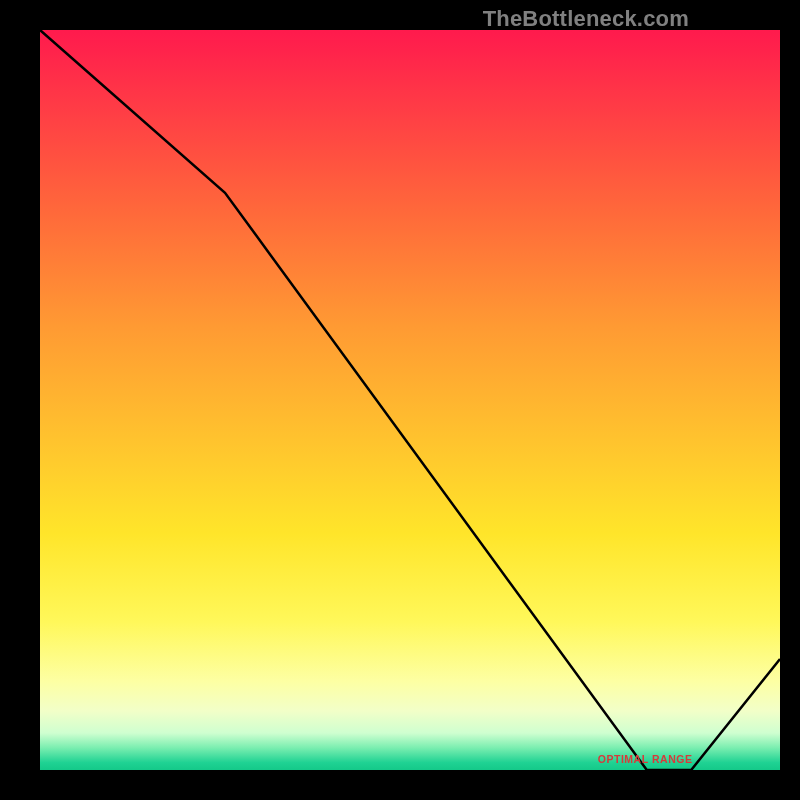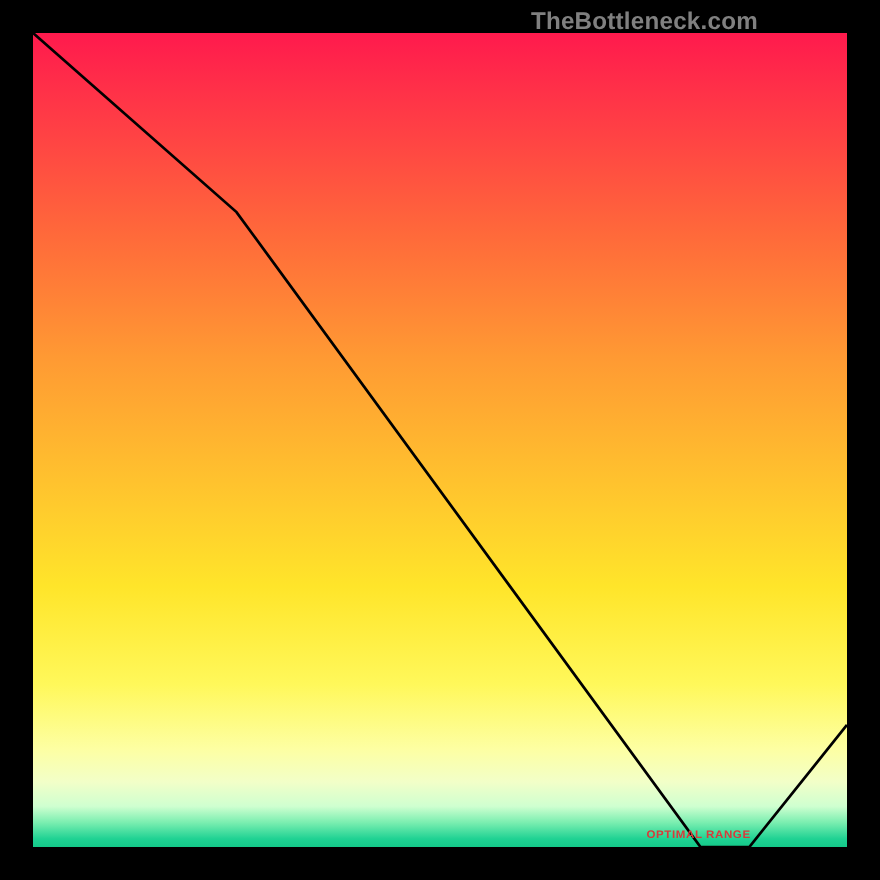--- a/index.html
+++ b/index.html
@@ -22,21 +22,21 @@
     top: 6px;
     right: 20px;
     color: #808080;
     font-size: 22px;
     font-weight: bold;
     letter-spacing: 0.2px;
     z-index: 5;
   }
   .plot-area {
     position: absolute;
-    left: 30px;
+    left: 40px;
     top: 30px;
     width: 740px;
     height: 740px;
     overflow: hidden;
   }
   .gradient-bg {
     position: absolute;
     inset: 0;
     background:
       linear-gradient(

